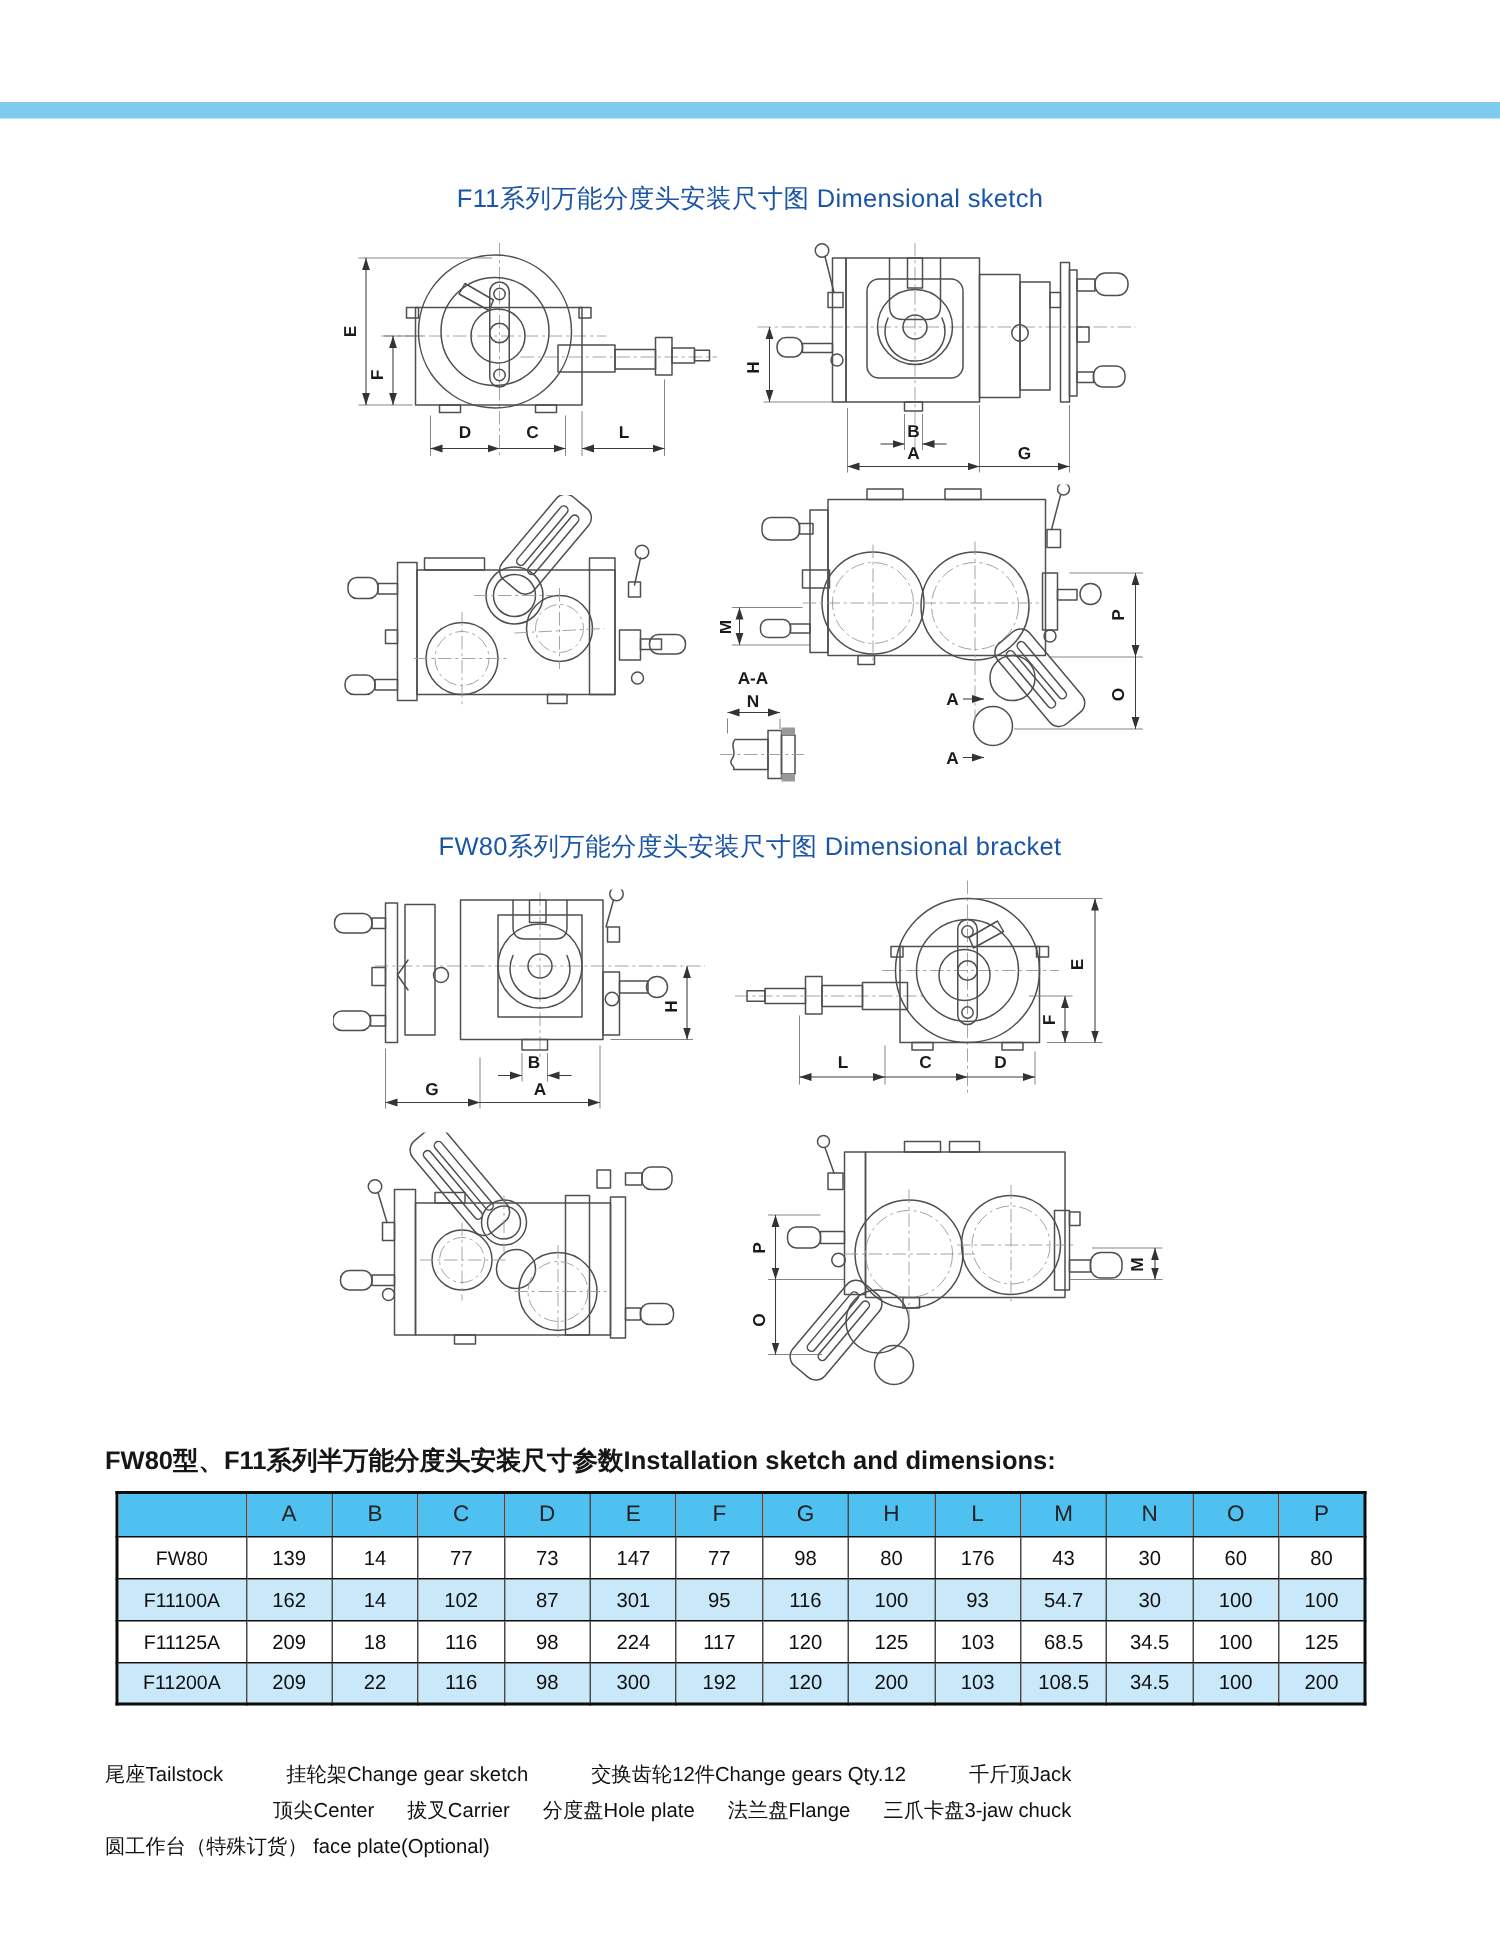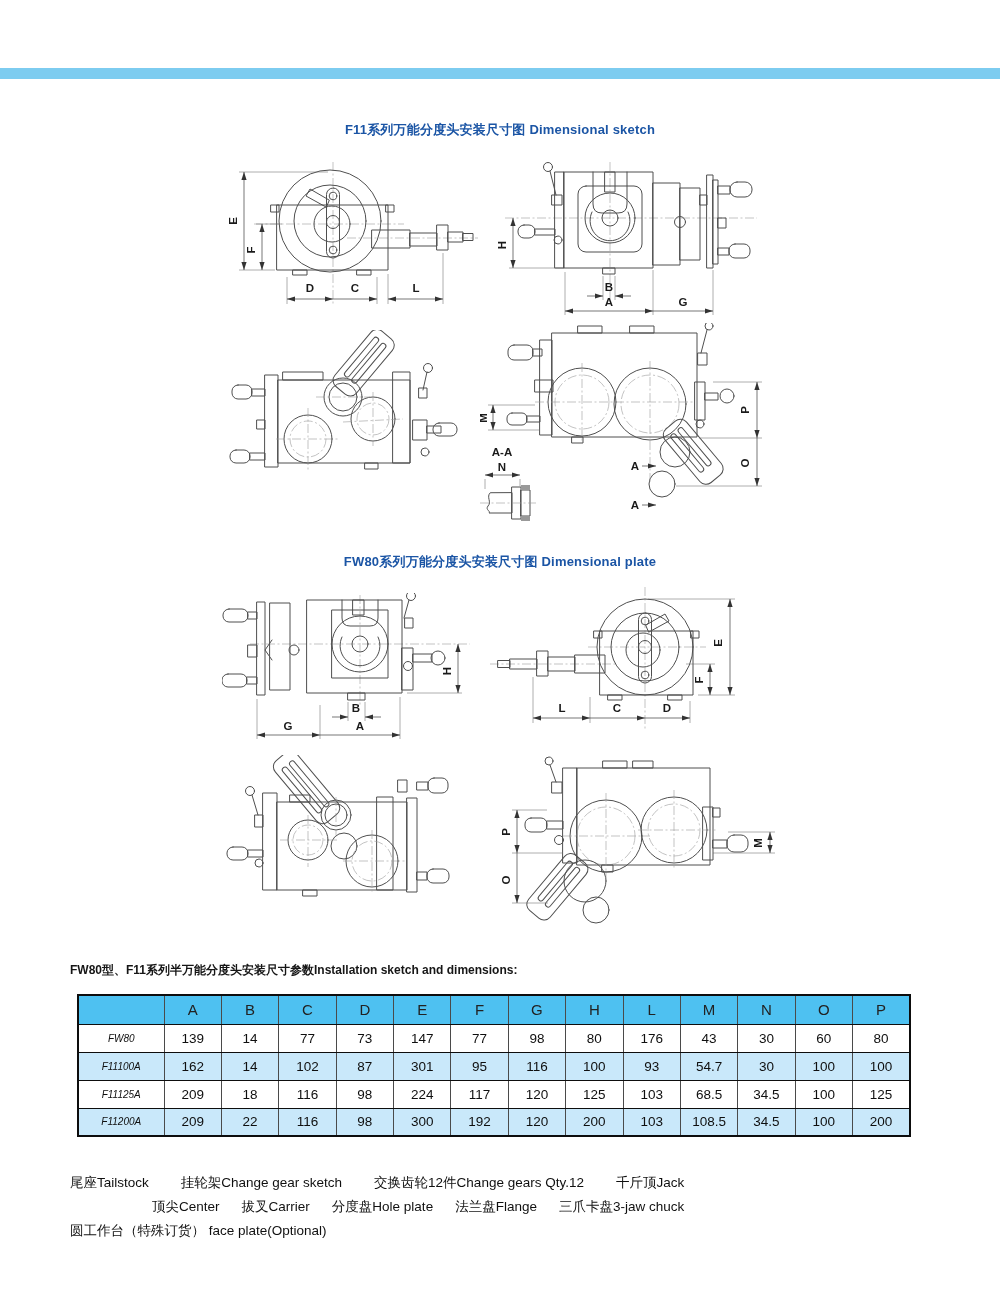--- a/index.html
+++ b/index.html
@@ -4,48 +4,48 @@
 <style>
   * { margin:0; padding:0; box-sizing:border-box; }
   html,body { background:#fff; }
   body {
     width:1000px; height:1299px; position:relative; overflow:hidden;
     font-family:"Liberation Sans", sans-serif;
   }
   .band { position:absolute; left:0; top:68px; width:1000px; height:11px; background:var(--band,#7dccf0); }
   .sec-title {
     position:absolute; left:0; width:1000px; text-align:center;
-    font-size:13px; font-weight:700; color:var(--accent,#1b55a5); letter-spacing:.2px;
+    font-size:17px; font-weight:400; color:var(--accent,#1b55a5); letter-spacing:.2px;
   }
   #title-f11 { top:121px; }
   #title-fw80 { top:553px; }
   .drawing { position:absolute; }
   svg .ol { fill:none; stroke:#4f4f4f; stroke-width:1; stroke-linejoin:round; stroke-linecap:round; }
   svg .cl { fill:none; stroke:#9a9a9a; stroke-width:.6; stroke-dasharray:9 2.5 2 2.5; }
   svg .dim { fill:none; stroke:#3c3c3c; stroke-width:.7; }
   svg .wl  { fill:none; stroke:#6b6b6b; stroke-width:.55; }
   svg text.dl { font-size:11.5px; font-weight:700; fill:#1a1a1a; font-family:"Liberation Sans",sans-serif; }
-  .table-title { position:absolute; left:70px; top:962px; font-size:12px; font-weight:700; color:#161616; }
+  .table-title { position:absolute; left:70px; top:962px; font-size:17px; font-weight:700; color:#161616; }
   table.dims {
     position:absolute; left:77px; top:994px; width:834px;
     border-collapse:collapse; table-layout:fixed; border:2.5px solid #0d0d0d;
   }
   table.dims th, table.dims td {
     border-left:1px solid #4a4a4a; border-right:1px solid #4a4a4a;
     border-top:1.8px solid #0d0d0d; border-bottom:1.8px solid #0d0d0d;
     text-align:center; vertical-align:middle; overflow:hidden; white-space:nowrap;
   }
   table.dims th:first-child, table.dims td:first-child { width:86px; }
   table.dims th { height:29px; background:var(--header-bg,#4ec1f1); font-size:15px; font-weight:500; color:#222; }
   table.dims td { height:28px; font-size:13.5px; color:#0f0f0f; background:#fff; }
   table.dims tbody tr:nth-child(even) td { background:var(--alt-bg,#c9e8fa); }
-  table.dims td.model { font-size:10px;font-style:italic; }
+  table.dims td.model { font-size:13px; }
   .notes { position:absolute; left:70px; top:1174px; color:#101010; font-size:13.5px; }
   .note-line { display:flex; align-items:baseline; margin-bottom:6px; }
-  .note-line.g34 { gap:32px; }
+  .note-line.g34 { gap:42px; }
   .note-line.g22 { gap:22px;justify-content:flex-end; }
 </style>
 </head>
 <body>
 
 <div class="band"></div>
 
 <div class="sec-title" id="title-f11">F11系列万能分度头安装尺寸图 Dimensional sketch</div>
 
 <svg class="drawing" style="left:192px;top:158px" width="290" height="172" viewBox="0 0 290 172">
@@ -245,21 +245,21 @@
   <g>
     <path class="ol" d="M10,170 C6,174 12,179 8,183 C5,187 11,188 9,190 L32,190 L32,170 Z"></path>
     <rect class="ol" x="32" y="164" width="9" height="32"></rect>
     <rect class="ol" x="41" y="167" width="9" height="26"></rect>
     <rect x="41" y="162" width="9" height="5" fill="#999"></rect>
     <rect x="41" y="193" width="9" height="5" fill="#999"></rect>
     <line class="cl" x1="0" y1="180" x2="56" y2="180"></line>
   </g>
 </svg>
 
-<div class="sec-title" id="title-fw80">FW80系列万能分度头安装尺寸图 Dimensional plate</div>
+<div class="sec-title" id="title-fw80">FW80系列万能分度头安装尺寸图 Dimensional bracket</div>
 
 <svg class="drawing" style="left:222px;top:593px" width="262" height="160" viewBox="0 0 262 160">
   <g>
     <line class="cl" x1="138" y1="2" x2="138" y2="112"></line>
     <line class="cl" x1="28" y1="51" x2="248" y2="51"></line>
     <rect class="ol" x="1" y="16" width="25" height="13" rx="6"></rect>
     <rect class="ol" x="26" y="19" width="9" height="7"></rect>
     <rect class="ol" x="0" y="81" width="25" height="13" rx="6"></rect>
     <rect class="ol" x="25" y="84" width="10" height="7"></rect>
     <rect class="ol" x="26" y="52" width="9" height="12"></rect>

